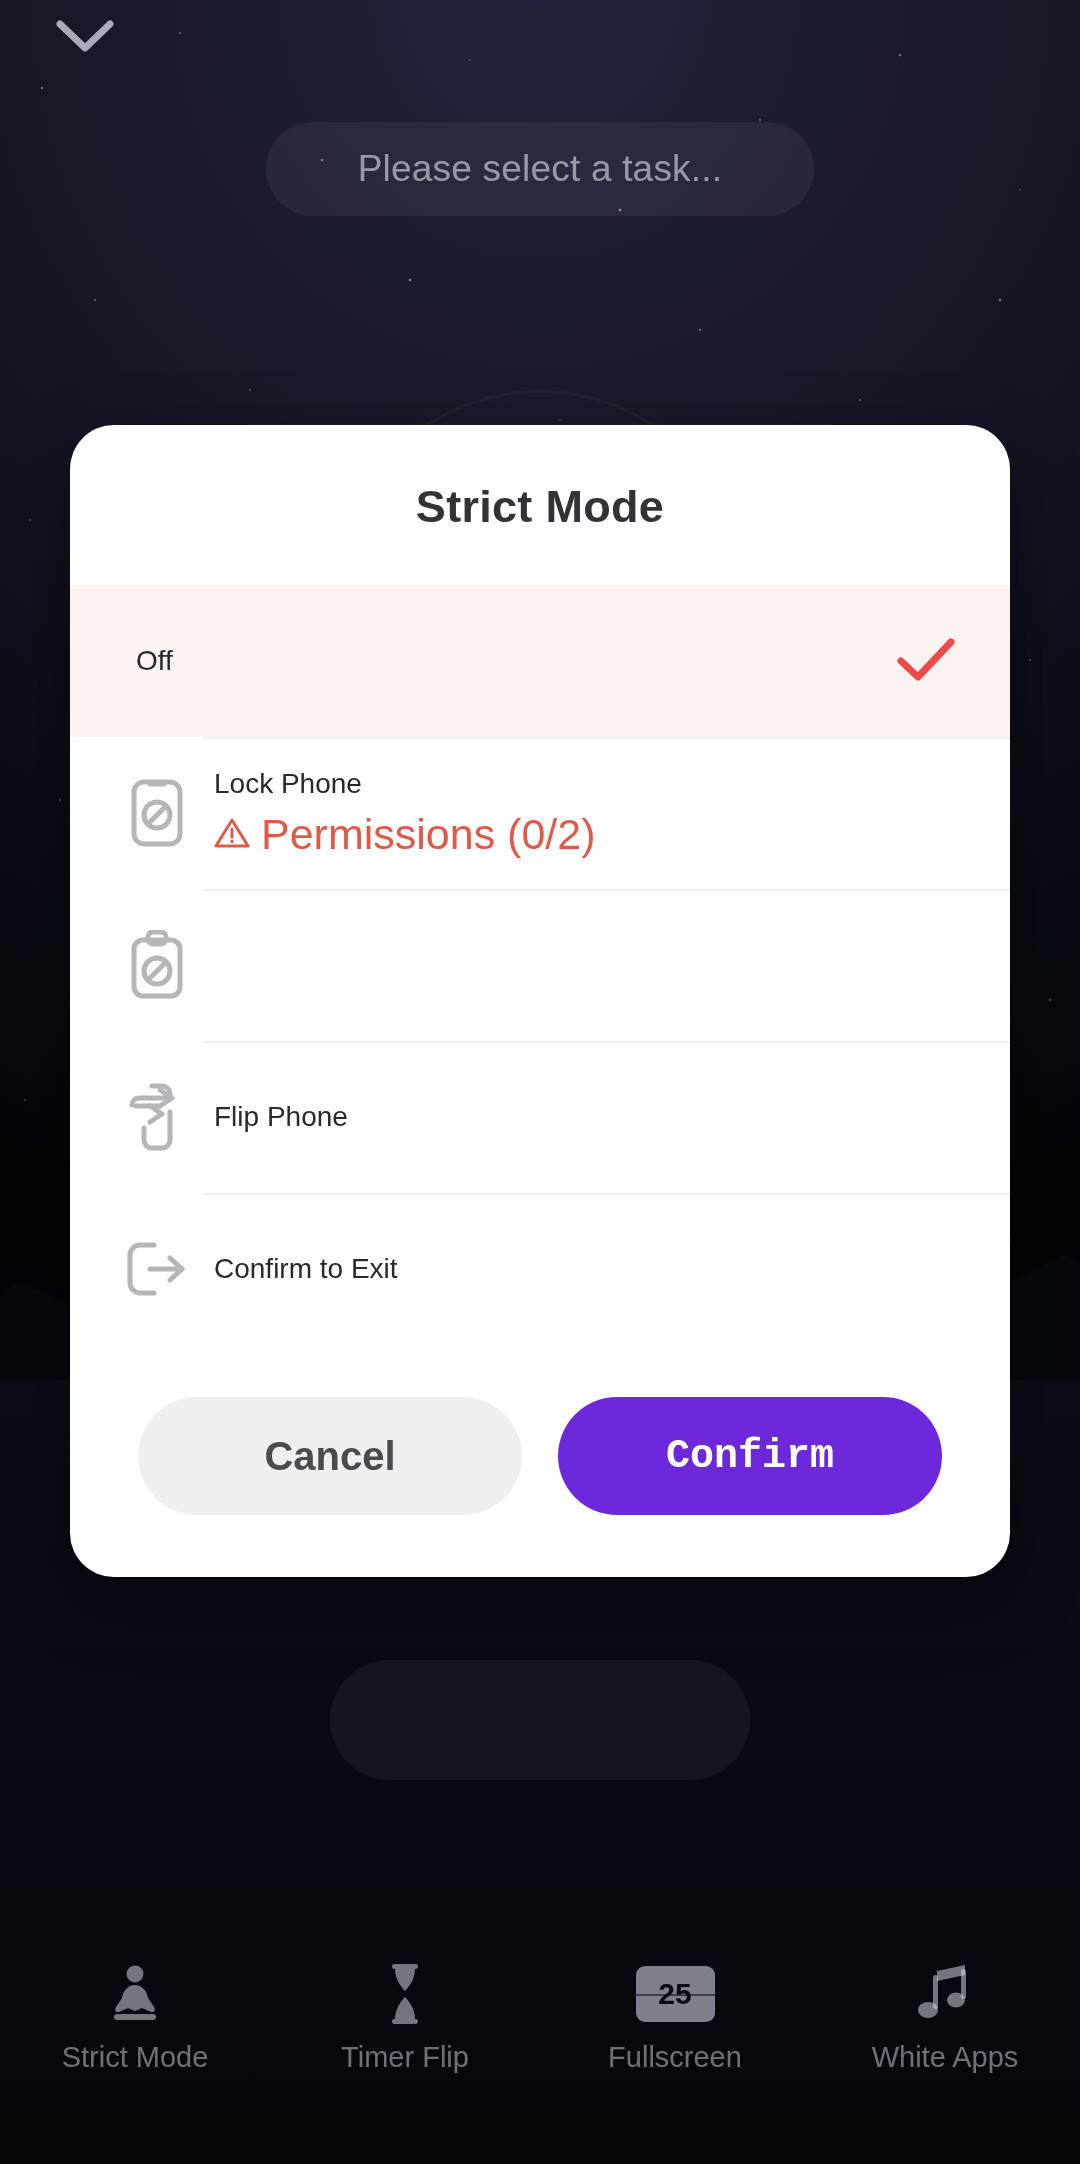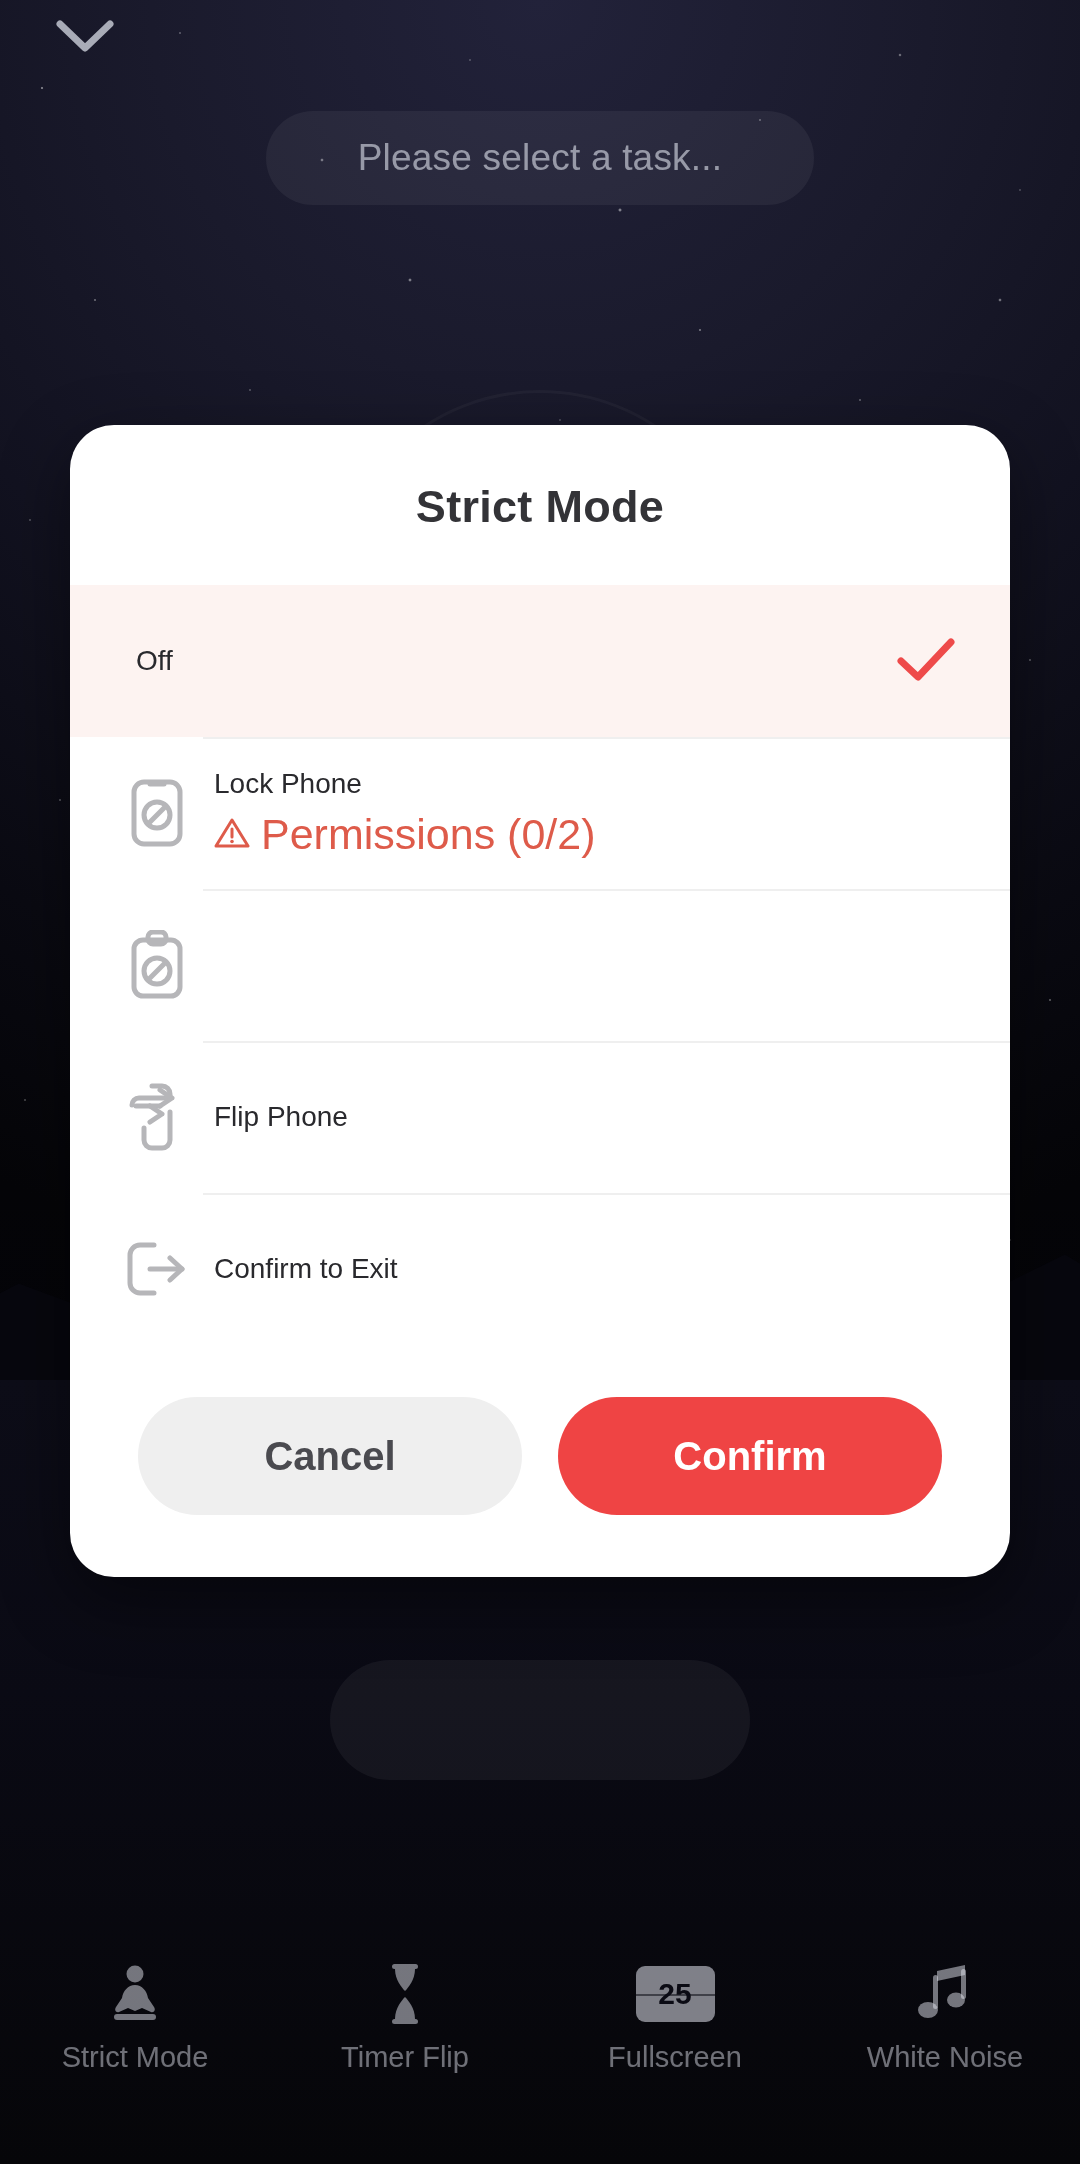--- a/index.html
+++ b/index.html
@@ -97,21 +97,21 @@
   .chevron-btn {
     position: absolute;
     left: 40px; top: 6px;
     width: 90px; height: 66px;
     display: flex; align-items: center; justify-content: center;
   }
 
   
   .task-pill {
     position: absolute;
-    left: 266px; top: 111px;
+    left: 266px; top: 122px;
     width: 548px; height: 94px;
     border-radius: 47px;
     background: rgba(255,255,255,.055);
     display: flex; align-items: center; justify-content: center;
   }
   .task-pill-text {
     font-size: 37px;
     color: rgba(225,228,238,.60);
     letter-spacing: .2px;
     white-space: nowrap;
@@ -219,23 +219,24 @@
     display: flex;
     align-items: center;
     justify-content: center;
   }
   .btn-cancel {
     background: #efefef;
     color: #4a4a4f;
     font-weight: bold;
   }
   .btn-confirm {
-    background: #ef4444;
+    background: #6d28d9;
     color: #ffffff;
     font-weight: bold;
+    font-family: Liberation Mono, monospace;
   }
 
   
   .bottom-nav {
     position: absolute;
     left: 0; right: 0;
     top: 1955px;
     height: 190px;
     display: flex;
   }
@@ -434,18 +435,18 @@
     <div class="nav-item">
       <div class="nav-icon">
         <svg width="56" height="58" viewBox="0 0 56 58" fill="rgba(225,228,238,0.5)">
           <path d="M20 6 L48 0 V10 L20 16 Z"></path>
           <rect x="16" y="10" width="5" height="34" rx="2.5"></rect>
           <rect x="44" y="4" width="5" height="30" rx="2.5"></rect>
           <ellipse cx="11" cy="45" rx="10" ry="8"></ellipse>
           <ellipse cx="39" cy="35" rx="9" ry="7.5"></ellipse>
         </svg>
       </div>
-      <div class="nav-label">White Noise</div>
+      <div class="nav-label">White Apps</div>
     </div>
 
   </div>
 
 </div>
 
 </body></html>

